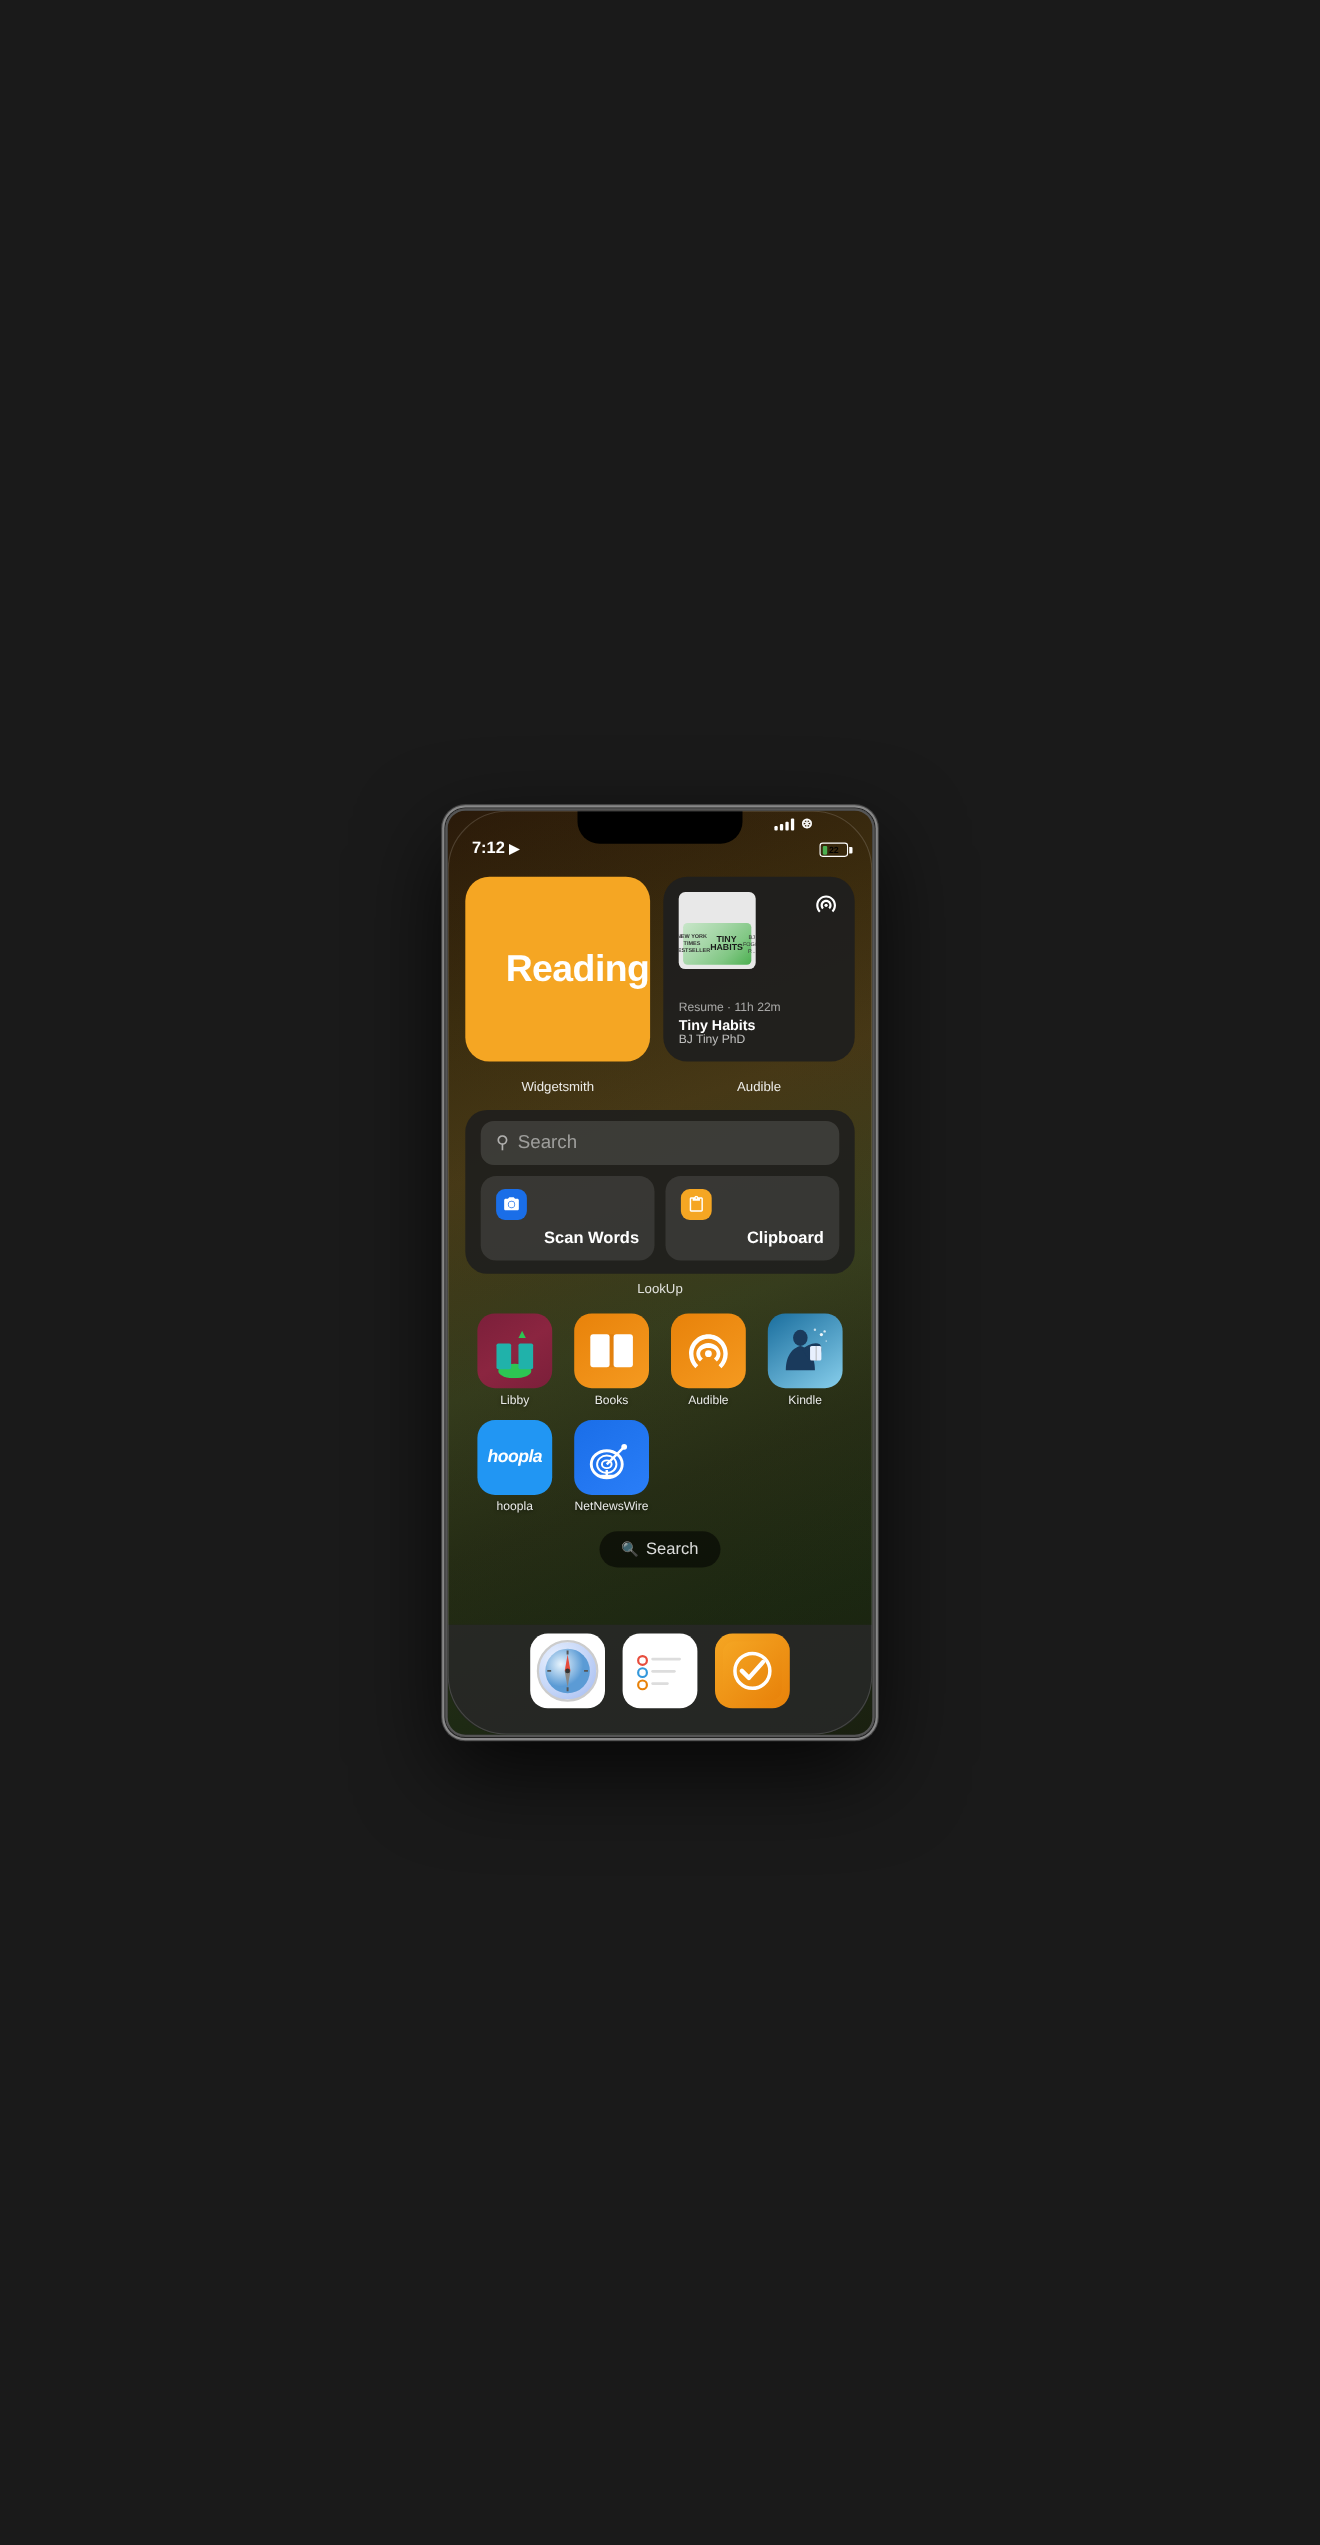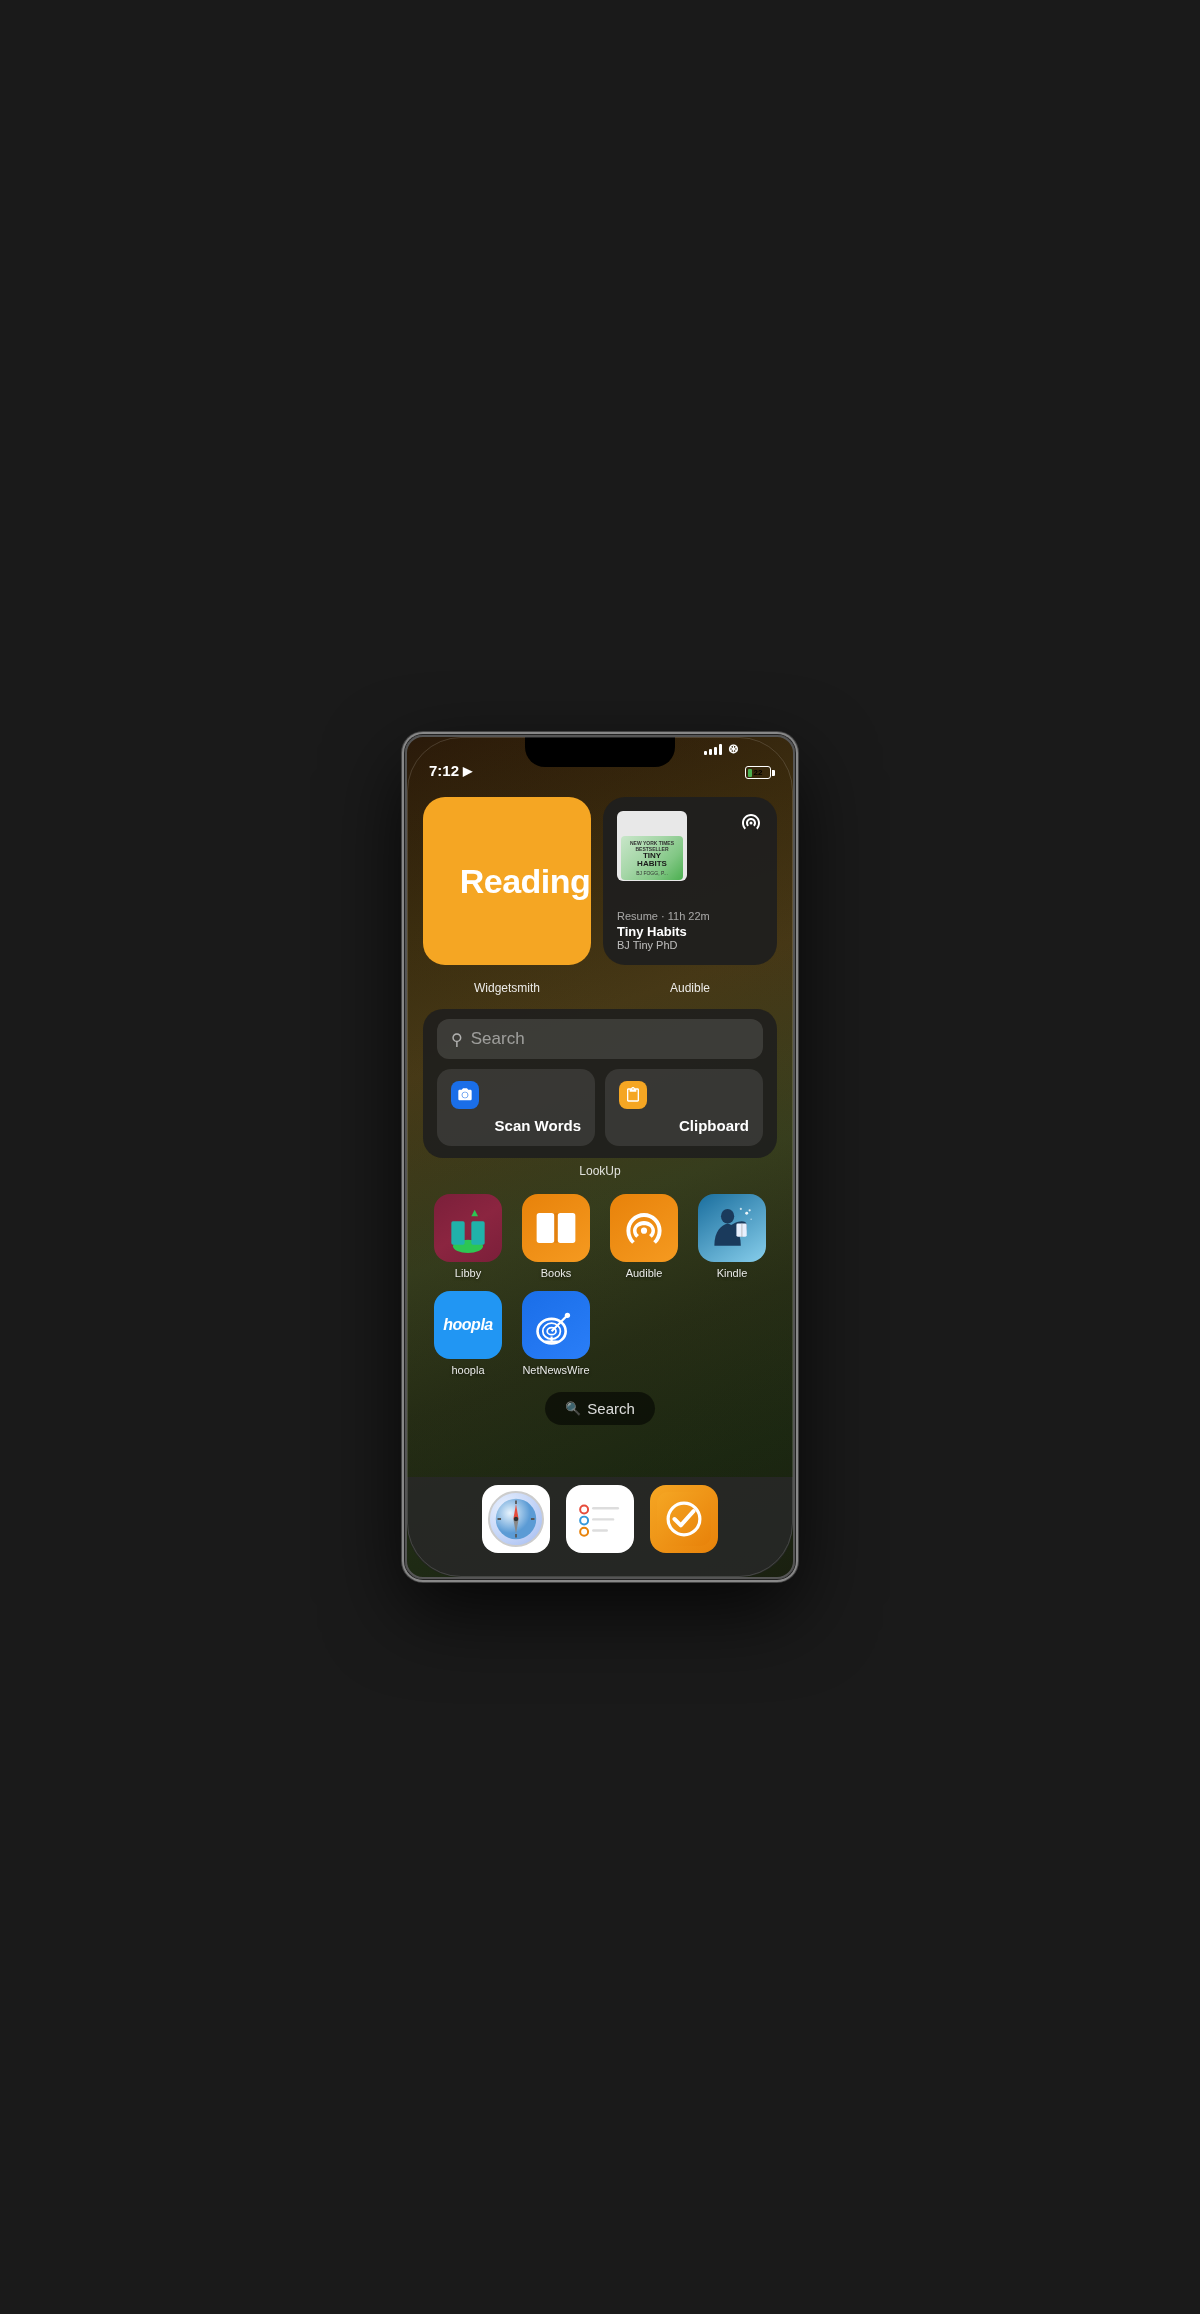--- a/index.html
+++ b/index.html
@@ -232,21 +232,20 @@
       font-size: 7px;
       text-align: center;
       padding: 4px;
     }
     .book-cover-inner {
       width: 100%;
       height: 100%;
       background: linear-gradient(135deg, #c8e6c9 0%, #a5d6a7 40%, #81c784 70%, #4CAF50 100%);
       border-radius: 4px;
       display: flex;
-      flex-direction: column;
       align-items: center;
       justify-content: center;
       padding: 4px;
       position: relative;
       margin-top: 24px;
     }
     .book-nyt {
       font-size: 5px;
       color: #333;
       text-align: center;

